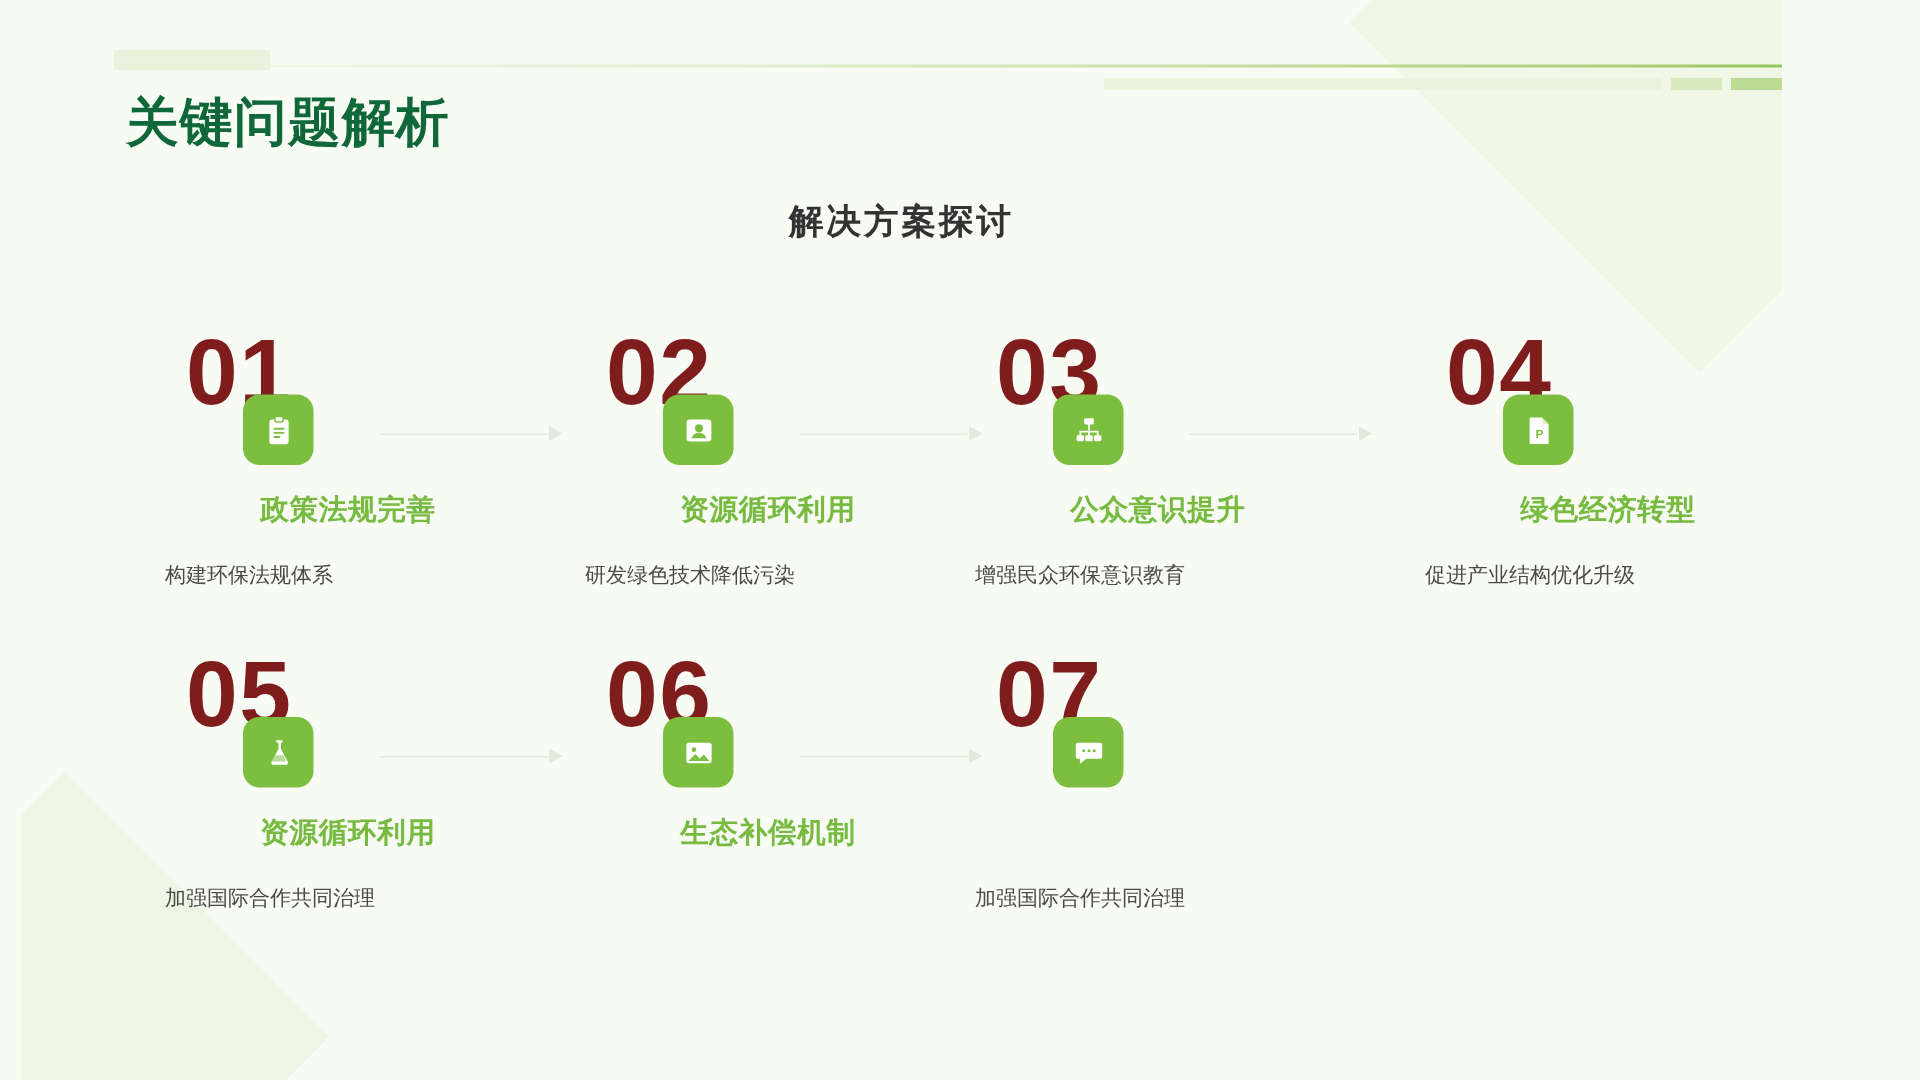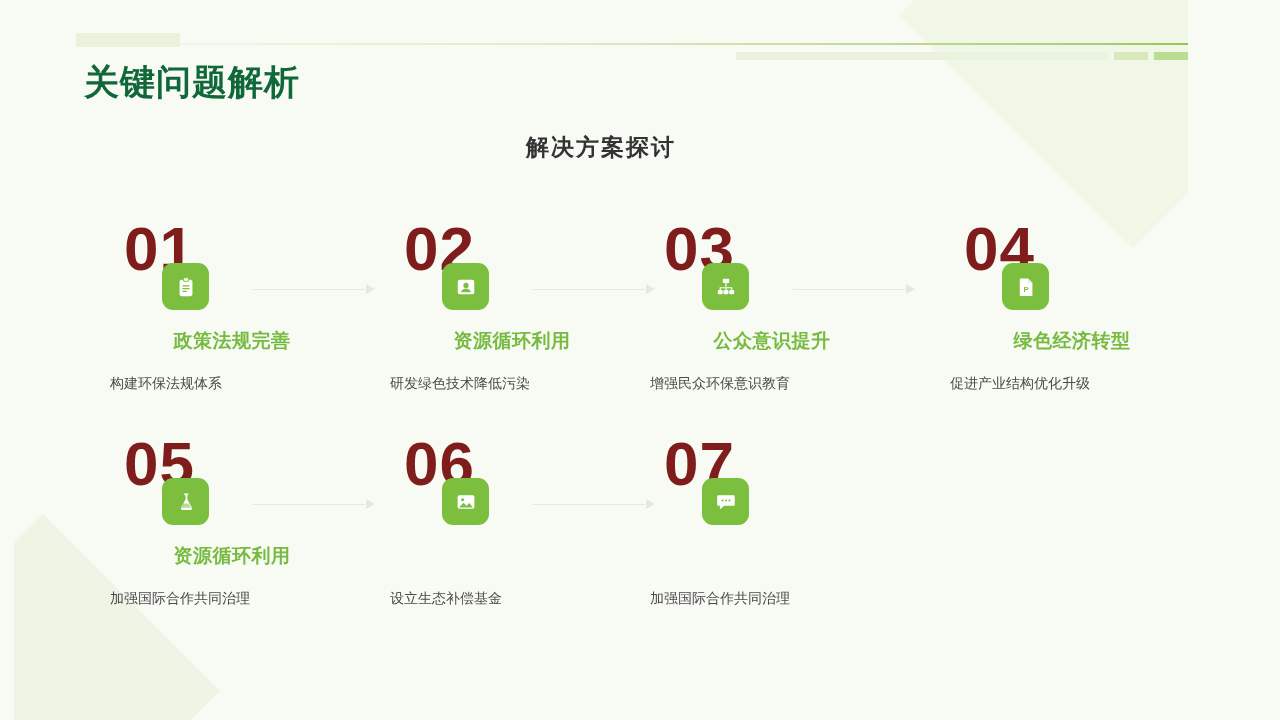--- a/index.html
+++ b/index.html
@@ -314,21 +314,21 @@
         </div>
         <div class="step c1">
           <div class="step-num">06</div>
           <div class="step-icon">
             <svg width="22" height="22" viewBox="0 0 24 24" fill="none">
               <rect x="2.8" y="4.6" width="18.4" height="14.8" rx="2.1" fill="#fff"></rect>
               <circle cx="8.3" cy="9.6" r="1.7" fill="#7cbf3f"></circle>
               <path d="M4.4 17.9l4.9-5.2 3.2 3.3 3-3 4.1 4.9z" fill="#7cbf3f"></path>
             </svg>
           </div>
-          <div class="step-desc">设立生态补偿基金</div>
+          <div class="step-title">生态补偿机制</div>
           <div class="connector">
             <div class="shaft"></div>
             <div class="head"></div>
           </div>
         </div>
         <div class="step c2">
           <div class="step-num">07</div>
           <div class="step-icon">
             <svg width="22" height="22" viewBox="0 0 24 24" fill="none">
               <path d="M4 4.6h16a1.6 1.6 0 0 1 1.6 1.6v8.4a1.6 1.6 0 0 1-1.6 1.6H10l-4.6 3.6v-3.6H4a1.6 1.6 0 0 1-1.6-1.6V6.2A1.6 1.6 0 0 1 4 4.6z" fill="#fff"></path>

